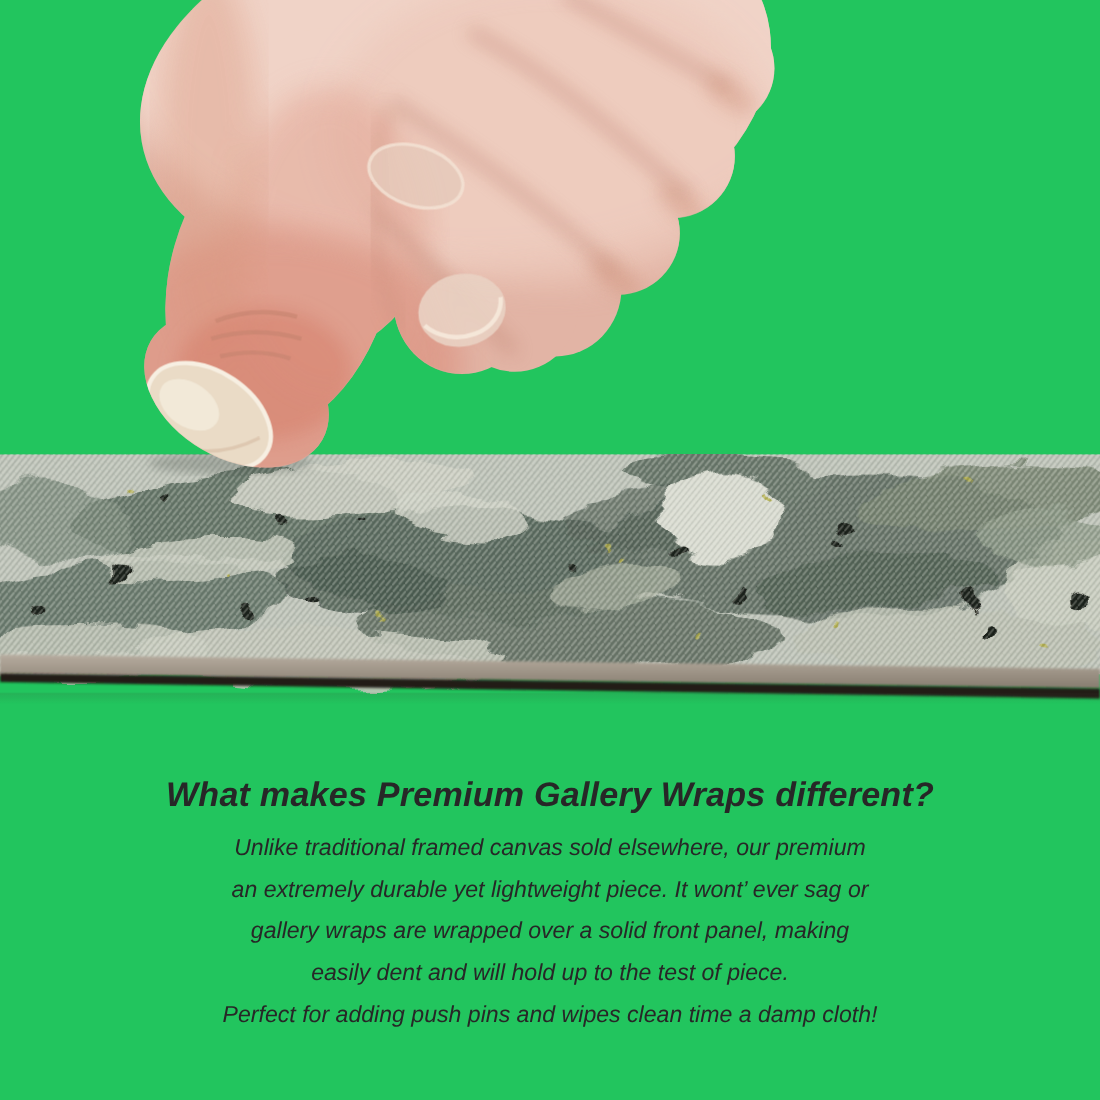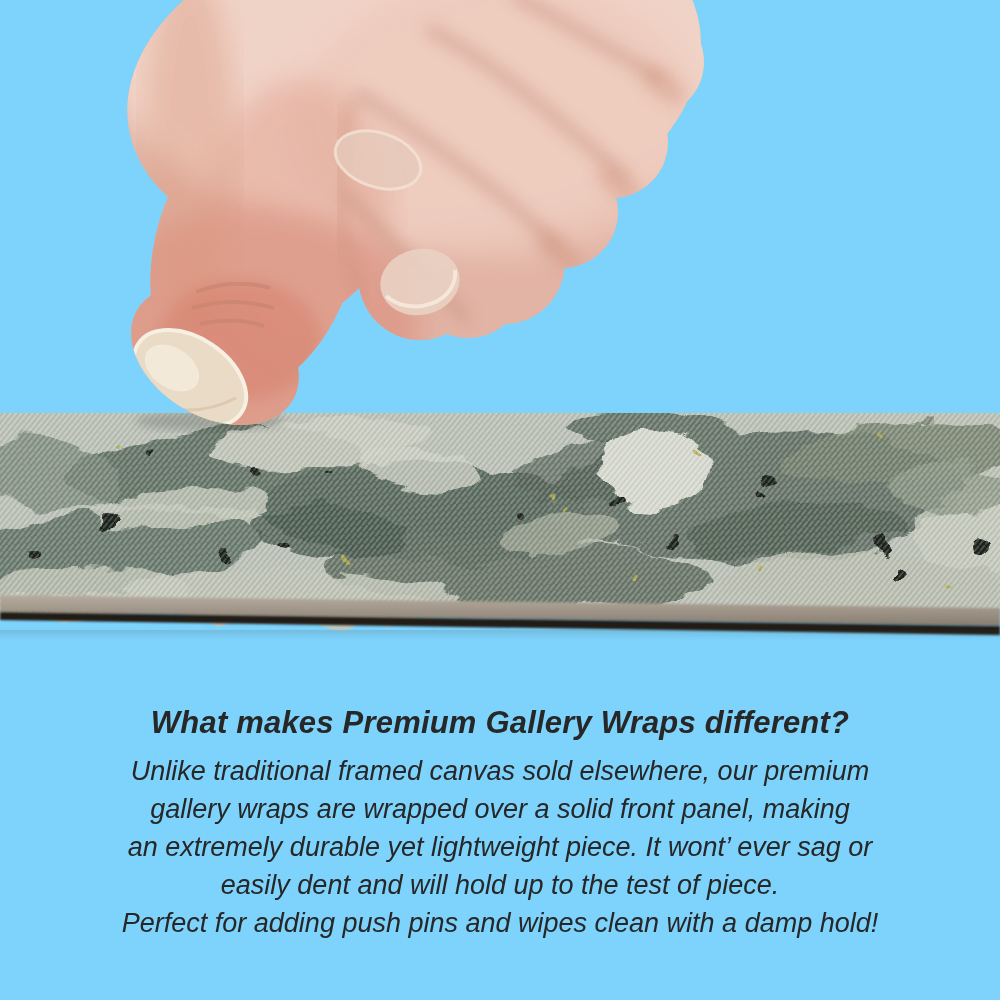--- a/index.html
+++ b/index.html
@@ -1,34 +1,34 @@
 <!DOCTYPE html>
 <html><head>
 <meta charset="utf-8">
 <style>
   html,body{margin:0;padding:0;background:#ffffff;}
   .stage{
-    position:relative;width:1000px;height:1000px;background:#7dd3fc;
+    position:relative;width:1000px;height:1000px;background:#22c55e;
     overflow:hidden;font-family:"Liberation Sans", sans-serif;
   }
   .hand-svg{position:absolute;top:0;left:0;}
   .canvas-strip{position:absolute;top:413px;left:0;width:1000px;height:224px;}
   .strip-shadow{
     position:absolute;top:630px;left:0;width:1000px;height:10px;
     background:linear-gradient(to bottom, rgba(60,55,48,0.14), rgba(60,55,48,0));
   }
   .caption{
     position:absolute;top:703px;left:0;width:1000px;text-align:center;
     color:#272727;font-style:italic;
   }
   .caption h1{
     margin:0 0 9px 0;font-size:31px;line-height:40px;font-weight:600;
     letter-spacing:0.2px;font-style:italic;
   }
-  .caption p{margin:0;font-size:27px;line-height:38px;font-weight:400;}
+  .caption p{margin:0;font-size:21px;line-height:38px;font-weight:400;}
 </style>
 </head>
 <body>
 
 <div class="stage">
 
   <div class="canvas-strip">
     <svg width="1000" height="224" viewBox="0 0 1000 224">
       <defs>
         <filter id="rough" x="-5%" y="-15%" width="110%" height="130%">
@@ -192,19 +192,19 @@
         <ellipse cx="190" cy="378" rx="62" ry="40" transform="rotate(34 190 378)" fill="none" stroke="#f7efe2" stroke-width="4"></ellipse>
         <ellipse cx="172" cy="368" rx="30" ry="20" transform="rotate(34 172 368)" fill="#f4ecdc" opacity="0.8"></ellipse>
         <path d="M150,402 q42,18 86,-4" stroke="#d9c1a8" stroke-width="3" fill="none" opacity="0.7"></path>
       </g>
     </g>
   </svg>
 
   <div class="caption">
     <h1>What makes Premium Gallery Wraps different?</h1>
     <p>Unlike traditional framed canvas sold elsewhere, our premium</p>
+    <p>an extremely durable yet lightweight piece. It wont’ ever sag or</p>
     <p>gallery wraps are wrapped over a solid front panel, making</p>
-    <p>an extremely durable yet lightweight piece. It wont’ ever sag or</p>
     <p>easily dent and will hold up to the test of piece.</p>
-    <p>Perfect for adding push pins and wipes clean with a damp hold!</p>
+    <p>Perfect for adding push pins and wipes clean time a damp cloth!</p>
   </div>
 
 </div>
 
 </body></html>

